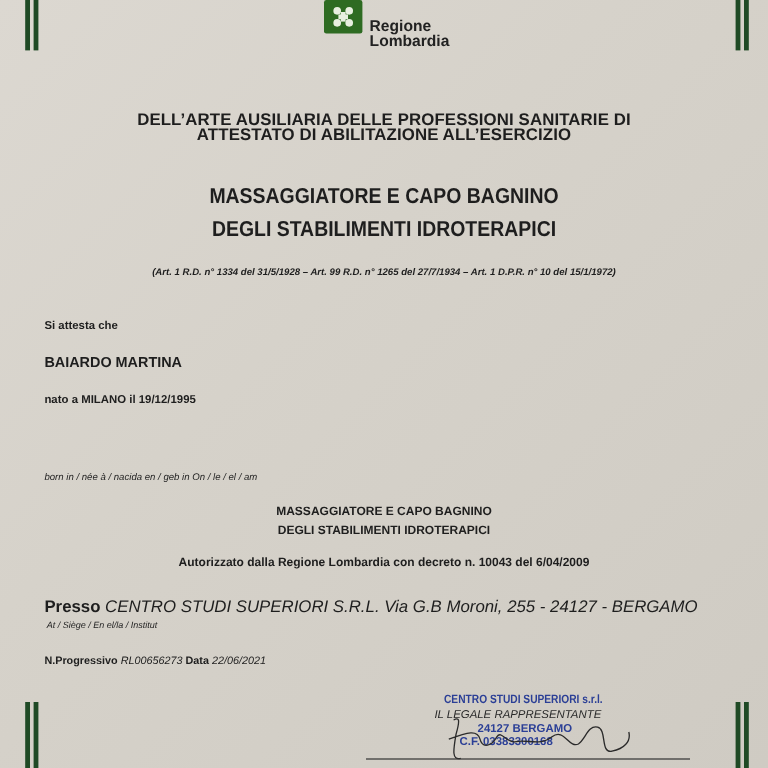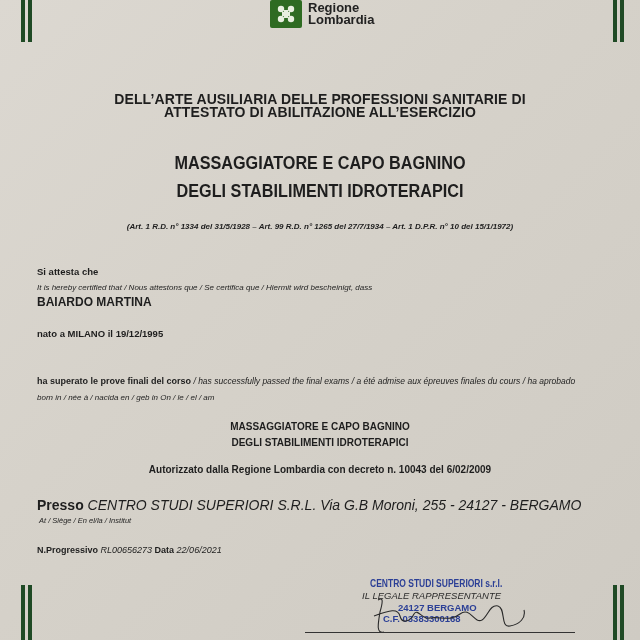--- a/index.html
+++ b/index.html
@@ -12,21 +12,21 @@
     .paper {
       position: absolute; left: 0; top: 0; width: 640px; height: 640px;
       background: linear-gradient(135deg, #dcd8d1 0%, #d6d2ca 40%, #cfcbc3 100%);
     }
     .border-line { position: absolute; width: 4px; background: #1f4a25; }
     .logo { position: absolute; left: 270px; top: 0px; display: flex; align-items: flex-start; }
     .logo-mark {
       width: 32px; height: 28px; background: #2e6b22; border-radius: 2px;
       display: flex; align-items: center; justify-content: center; margin-right: 6px;
     }
-    .logo-text { font-size: 13px; line-height: 12px; color: #222; font-weight: bold; padding-top: 2px; }
+    .logo-text { font-size: 13px; line-height: 12px; color: #222; font-weight: bold; padding-top: 16px; }
     .center { position: absolute; left: 0; width: 640px; text-align: center; }
     .h1 { font-size: 14px; font-weight: bold; line-height: 16px; letter-spacing: 0.1px; }
     .h2 { font-size: 18px; font-weight: bold; line-height: 28px; transform: scaleX(0.9); }
     .refs { font-size: 8px; font-weight: bold; font-style: italic; }
     .it { font-style: italic; }
     .block { position: absolute; left: 37px; }
     .small-b { font-size: 9.5px; font-weight: bold; }
     .small-i { font-size: 8px; font-style: italic; }
     .name { font-size: 12px; font-weight: bold; }
     .mid-title { font-size: 10px; font-weight: bold; line-height: 16px; }
@@ -67,34 +67,30 @@
 
   <div class="center h1" style="top:75px;margin-top:29px;">ATTESTATO DI ABILITAZIONE ALL’ESERCIZIO</div>
   <div class="center h1" style="top:91px;">DELL’ARTE AUSILIARIA DELLE PROFESSIONI SANITARIE DI</div>
 
   <div class="center h2" style="top:149px;">MASSAGGIATORE E CAPO BAGNINO</div>
   <div class="center h2" style="top:177px;">DEGLI STABILIMENTI IDROTERAPICI</div>
 
   <div class="center refs" style="top:222px;">(Art. 1 R.D. n° 1334 del 31/5/1928 – Art. 99 R.D. n° 1265 del 27/7/1934 – Art. 1 D.P.R. n° 10 del 15/1/1972)</div>
 
   <div class="block small-b" style="top:266px;">Si attesta che</div>
-  <div class="block small-i" style="top:283px;">It is hereby certified that / Nous attestons que / Se certifica que / Hiermit wird bescheinigt, dass</div>
   <div class="block name" style="top:295px;">BAIARDO MARTINA</div>
 
   <div class="block small-b" style="top:328px;">nato a MILANO il 19/12/1995</div>
   <div class="block small-i" style="top:345px;margin-top:48px;">born in / née à / nacida en / geb in On / le / el / am</div>
 
-  <div class="block" style="top:376px; font-size:9px; white-space:nowrap;">
-    <span class="small-b" style="font-size:9px;">ha superato le prove finali del corso</span><span class="it" style="font-size:8.5px;"> / has successfully passed the final exams / a été admise aux épreuves finales du cours / ha aprobado</span>
-  </div>
 
   <div class="center mid-title" style="top:419px;">MASSAGGIATORE E CAPO BAGNINO</div>
   <div class="center mid-title" style="top:435px;">DEGLI STABILIMENTI IDROTERAPICI</div>
 
-  <div class="center auth" style="top:464px;">Autorizzato dalla Regione Lombardia con decreto n. 10043 del 6/02/2009</div>
+  <div class="center auth" style="top:464px;">Autorizzato dalla Regione Lombardia con decreto n. 10043 del 6/04/2009</div>
 
   <div class="block" style="top:497px; font-size:14px;">
     <span style="font-weight:bold;">Presso</span><span class="it"> CENTRO STUDI SUPERIORI S.R.L. Via G.B Moroni, 255 - 24127 - BERGAMO</span>
   </div>
   <div class="block small-i" style="top:516px; left:39px; font-size:7.5px;">At / Siège / En el/la / Institut</div>
 
   <div class="block" style="top:545px; font-size:9px;">
     <span style="font-weight:bold;">N.Progressivo</span><span class="it"> RL00656273 </span><span style="font-weight:bold;">Data</span><span class="it"> 22/06/2021</span>
   </div>
 

